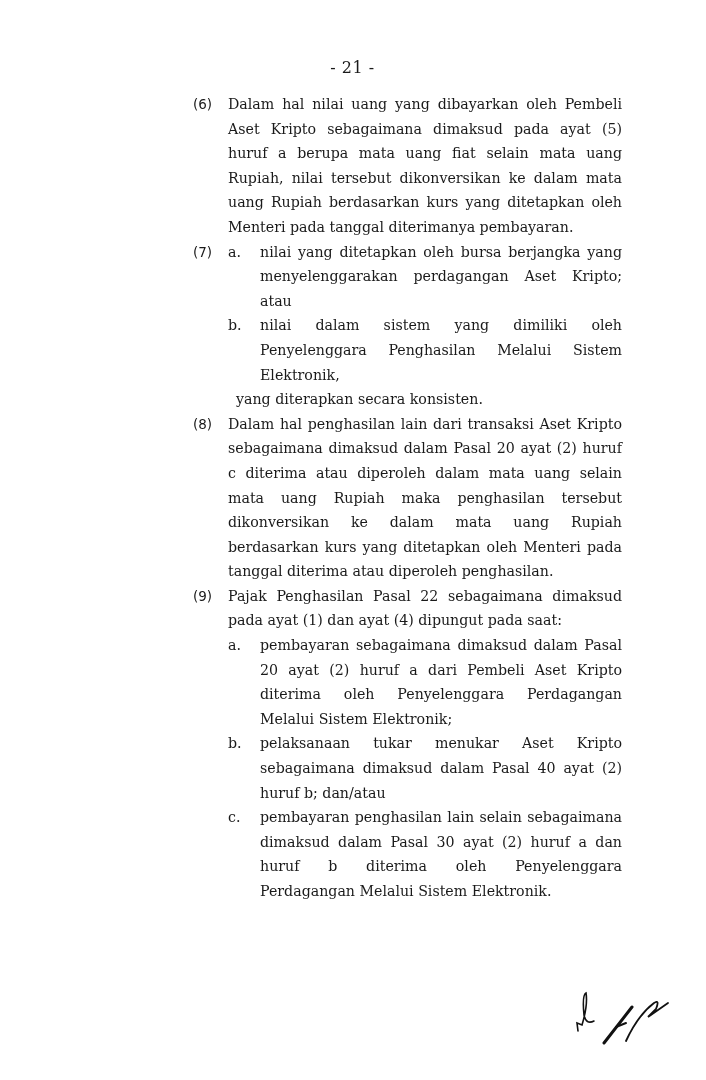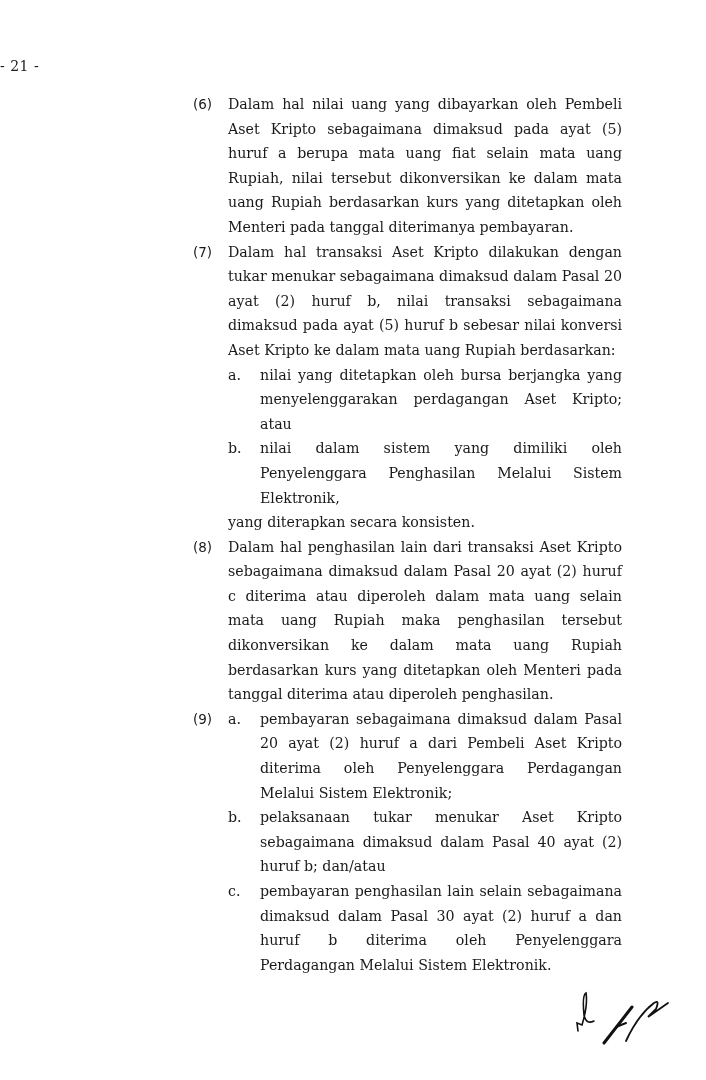--- a/index.html
+++ b/index.html
@@ -1,61 +1,61 @@
 <!DOCTYPE html>
 <html><head>
 <meta charset="utf-8">
 <style>
   html,body{margin:0;padding:0;background:#ffffff;}
   body{width:706px;height:1080px;position:relative;overflow:hidden;
        font-family:"DejaVu Serif","Liberation Serif",serif;color:#1a1a1a;}
-  .page-num{position:absolute;top:58px;left:0;width:705px;text-align:left;
-            font-size:14px;letter-spacing:0.5px;}
+  .page-num{position:absolute;top:58px;left:0;width:705px;text-align:center;
+            font-size:16px;letter-spacing:0.5px;}
   .content{position:absolute;top:92px;left:193px;width:429px;}
   .para{position:relative;padding-left:35px;font-size:14.2px;line-height:24.6px;
         text-align:justify;}
   .para .num{position:absolute;left:0;top:0;font-family:"DejaVu Sans","Liberation Sans",sans-serif;font-size:13.5px;}
   .item{position:relative;padding-left:32px;text-align:justify;}
   .item .letter{position:absolute;left:0;top:0;}
-  .tail{margin-left:0;}
+  .tail{margin-left:8px;}
   .sig{position:absolute;left:560px;top:985px;width:130px;height:60px;}
 </style>
 </head>
 <body>
 
 <div class="page-num">- 21 -</div>
 
 <div class="content">
 
   <div class="para">
     <span class="num">(6)</span>
     <div>Dalam hal nilai uang yang dibayarkan oleh Pembeli Aset Kripto sebagaimana dimaksud pada ayat (5) huruf a berupa mata uang fiat selain mata uang Rupiah, nilai tersebut dikonversikan ke dalam mata uang Rupiah berdasarkan kurs yang ditetapkan oleh Menteri pada tanggal diterimanya pembayaran.</div>
   </div>
 
   <div class="para">
     <span class="num">(7)</span>
-    <div>Dalam hal transaksi Aset Kripto dilakukan dengan tukar menukar sebagaimana dimaksud dalam Pasal 20 ayat (2) huruf b, nilai transaksi sebagaimana dimaksud pada ayat (5) huruf b sebesar nilai konversi Aset Kripto ke dalam mata uang Rupiah berdasarkan:</div>
     <div class="item">
       <span class="letter">a.</span>
       <div>nilai yang ditetapkan oleh bursa berjangka yang menyelenggarakan perdagangan Aset Kripto; atau</div>
     </div>
     <div class="item">
       <span class="letter">b.</span>
       <div>nilai dalam sistem yang dimiliki oleh Penyelenggara Penghasilan Melalui Sistem Elektronik,</div>
     </div>
     <div class="tail">yang diterapkan secara konsisten.</div>
   </div>
 
   <div class="para">
     <span class="num">(8)</span>
     <div>Dalam hal penghasilan lain dari transaksi Aset Kripto sebagaimana dimaksud dalam Pasal 20 ayat (2) huruf c diterima atau diperoleh dalam mata uang selain mata uang Rupiah maka penghasilan tersebut dikonversikan ke dalam mata uang Rupiah berdasarkan kurs yang ditetapkan oleh Menteri pada tanggal diterima atau diperoleh penghasilan.</div>
   </div>
 
   <div class="para">
     <span class="num">(9)</span>
+    <div>Pajak Penghasilan Pasal 22 sebagaimana dimaksud pada ayat (1) dan ayat (4) dipungut pada saat:</div>
     <div class="item">
       <span class="letter">a.</span>
       <div>pembayaran sebagaimana dimaksud dalam Pasal 20 ayat (2) huruf a dari Pembeli Aset Kripto diterima oleh Penyelenggara Perdagangan Melalui Sistem Elektronik;</div>
     </div>
     <div class="item">
       <span class="letter">b.</span>
       <div>pelaksanaan tukar menukar Aset Kripto sebagaimana dimaksud dalam Pasal 40 ayat (2) huruf b; dan/atau</div>
     </div>
     <div class="item">
       <span class="letter">c.</span>

